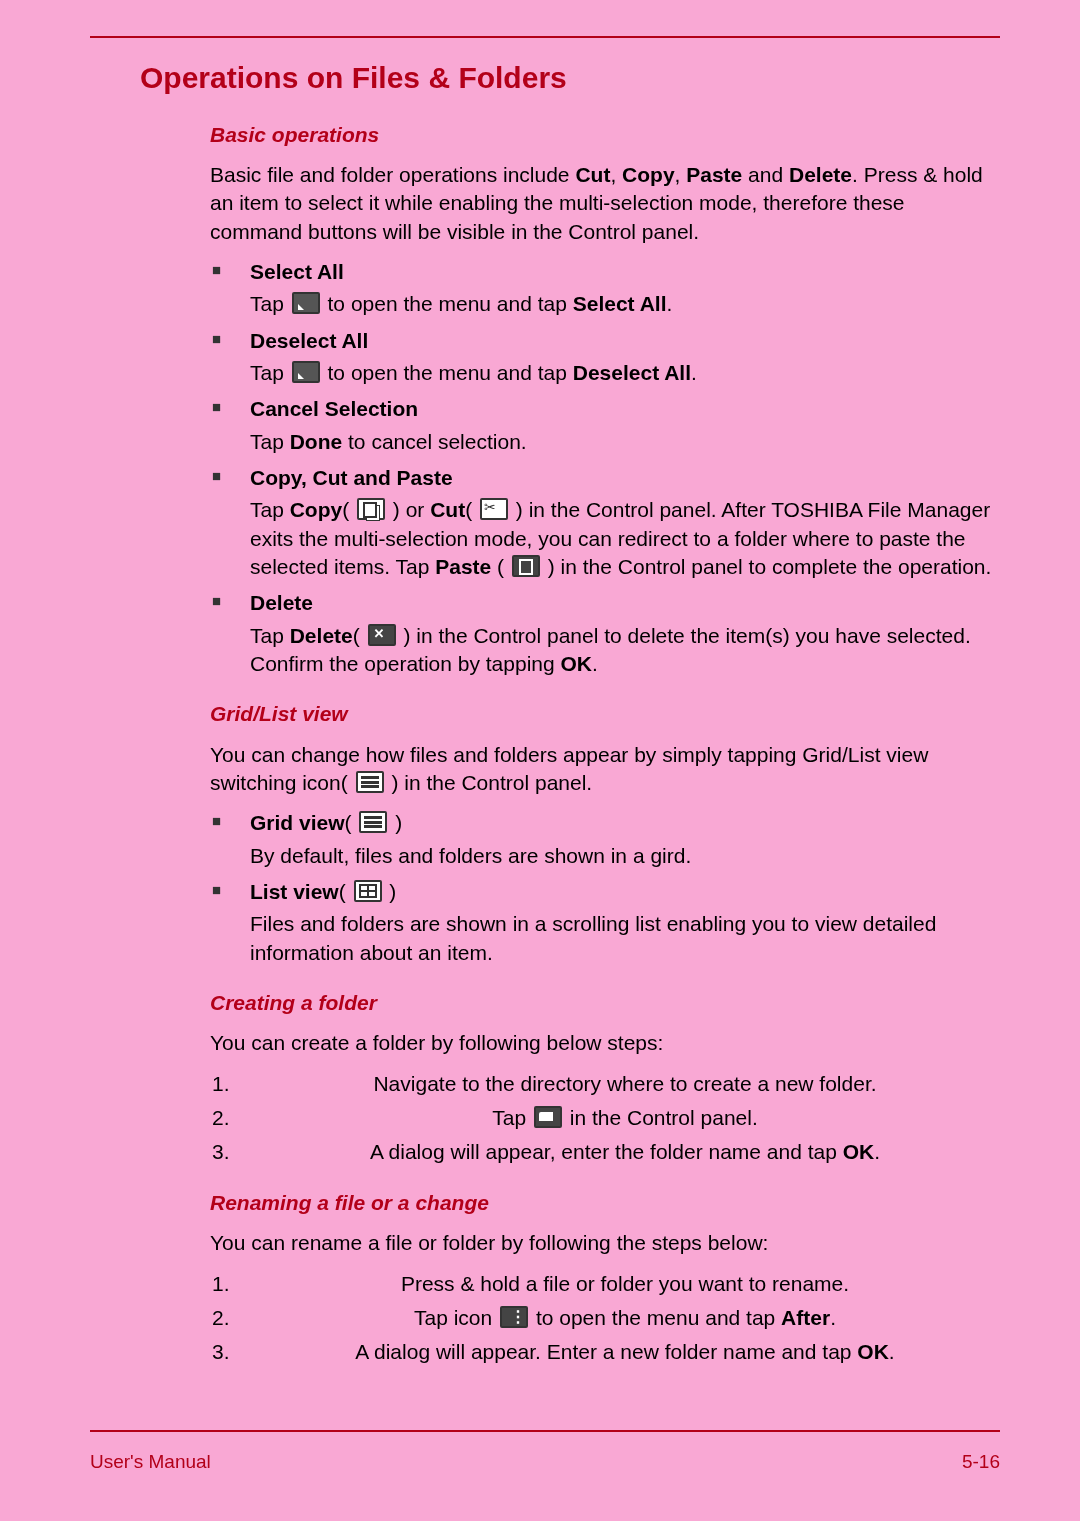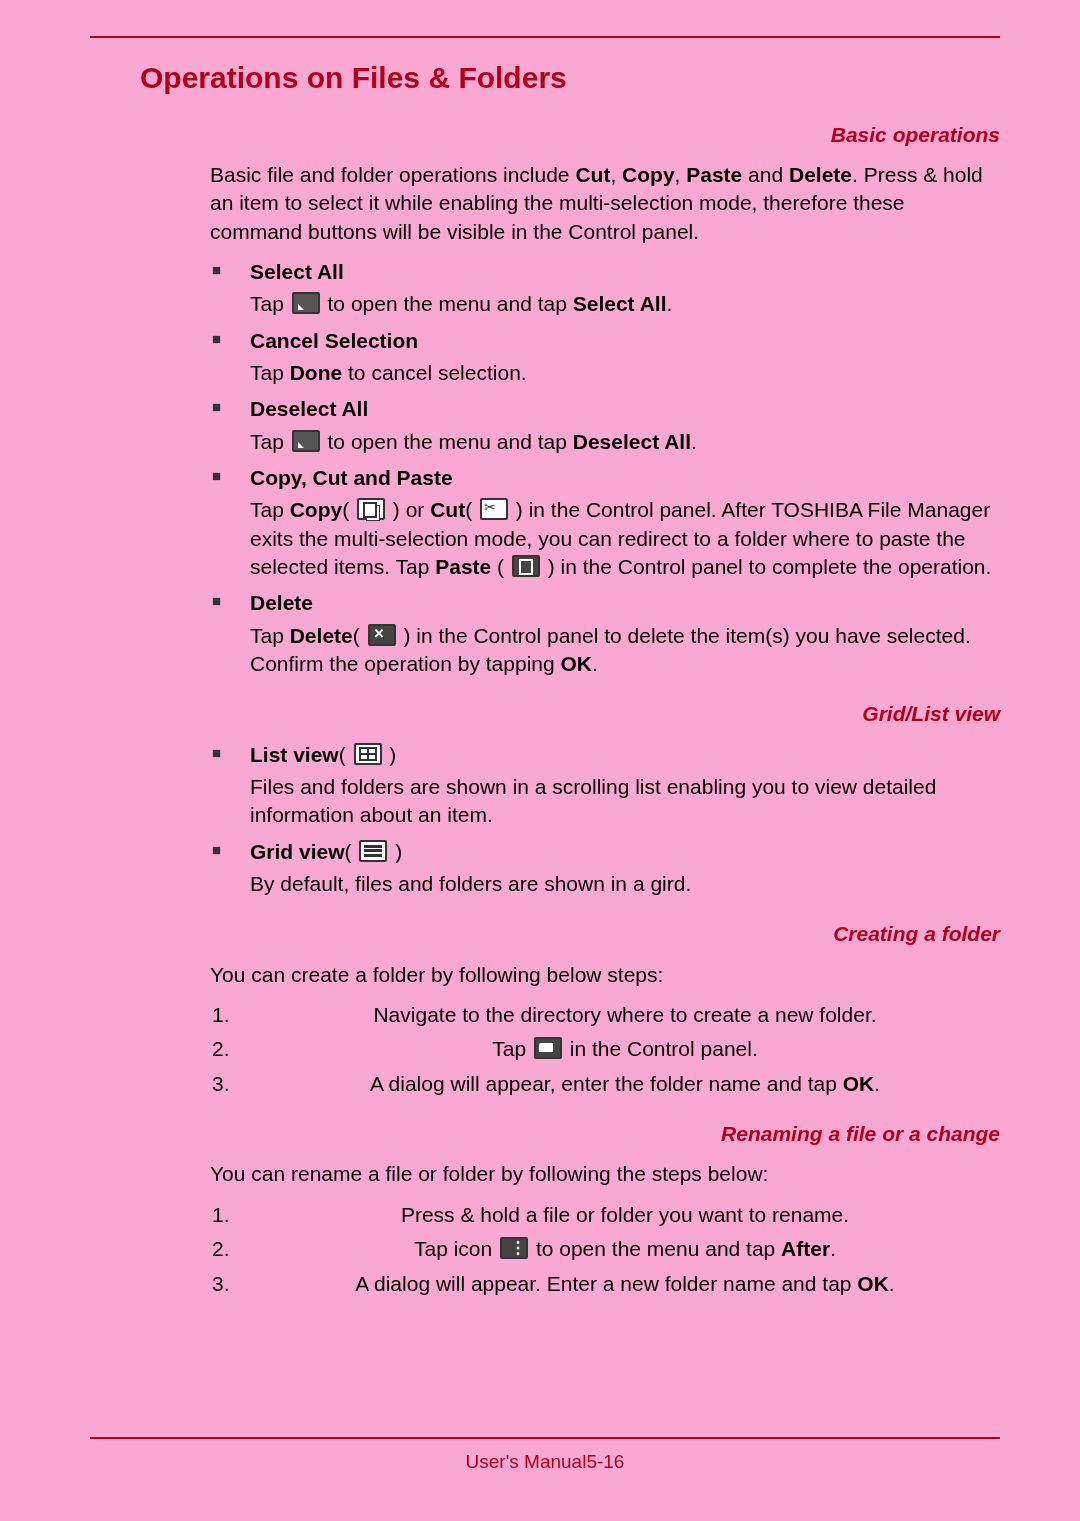--- a/index.html
+++ b/index.html
@@ -31,21 +31,20 @@
     margin:0 0 18px 0;
     font-weight:bold;
   }
   h2{
     color:#b30019;
     font-size:21px;
     font-style:italic;
     font-weight:bold;
     margin:22px 0 12px 0;
     padding-left:70px;
-    text-align:right;
   }
   .para{
     padding-left:70px;
     margin:0 0 12px 0;
   }
   ul.sq{
     list-style:none;
     padding:0 0 0 70px;
     margin:0;
   }
@@ -151,23 +150,23 @@
   .ic.dots::after{
     content:"⋮";
     left:8px;top:-2px;
     font-size:16px;color:#fff;font-weight:bold;
   }
   .footer{
     position:absolute;
     left:90px;right:80px;
     bottom:46px;
     border-top:2px solid #b30019;
-    padding-top:10px;
+    padding-top:17px;
     display:flex;
-    justify-content:center;
+    justify-content:space-between;
     color:#b30019;
     font-size:19px;
   }
   b{font-weight:bold;}
 </style>
 </head>
 <body>
 
 <div class="page">
   <div class="rule-top"></div>
@@ -181,58 +180,61 @@
     </p>
 
     <ul class="sq">
       <li>
         <div class="bt">Select All</div>
         <div class="bd">
           <span>Tap </span><span class="ic pencil"></span><span> to open the menu and tap </span><b>Select All</b><span>.</span>
         </div>
       </li>
       <li>
+        <div class="bt">Deselect All</div>
+        <div class="bd">
+          <span>Tap </span><span class="ic pencil"></span><span> to open the menu and tap </span><b>Deselect All</b><span>.</span>
+        </div>
+      </li>
+      <li>
         <div class="bt">Cancel Selection</div>
         <div class="bd">
           <span>Tap </span><b>Done</b><span> to cancel selection.</span>
         </div>
       </li>
       <li>
-        <div class="bt">Deselect All</div>
-        <div class="bd">
-          <span>Tap </span><span class="ic pencil"></span><span> to open the menu and tap </span><b>Deselect All</b><span>.</span>
-        </div>
-      </li>
-      <li>
         <div class="bt">Copy, Cut and Paste</div>
         <div class="bd">
           <span>Tap </span><b>Copy</b><span>( </span><span class="ic copy"></span><span> ) or </span><b>Cut</b><span>( </span><span class="ic cut"></span><span> ) in the Control panel. After TOSHIBA File Manager exits the multi-selection mode, you can redirect to a folder where to paste the selected items. Tap </span><b>Paste</b><span> ( </span><span class="ic paste"></span><span> ) in the Control panel to complete the operation.</span>
         </div>
       </li>
       <li>
         <div class="bt">Delete</div>
         <div class="bd">
           <span>Tap </span><b>Delete</b><span>( </span><span class="ic delete"></span><span> ) in the Control panel to delete the item(s) you have selected. Confirm the operation by tapping </span><b>OK</b><span>.</span>
         </div>
       </li>
     </ul>
 
     <h2>Grid/List view</h2>
+    <p class="para">
+      <span>You can change how files and folders appear by simply tapping Grid/List view switching icon( </span><span class="ic list"></span><span> ) in the Control panel.</span>
+    </p>
     <ul class="sq">
+      <li>
+        <div>
+          <b>Grid view</b><span>( </span><span class="ic list"></span><span> )</span>
+        </div>
+        <div class="bd">By default, files and folders are shown in a gird.</div>
+      </li>
       <li>
         <div>
           <b>List view</b><span>( </span><span class="ic grid"></span><span> )</span>
         </div>
         <div class="bd">Files and folders are shown in a scrolling list enabling you to view detailed information about an item.</div>
-      </li>
-      <li>
-        <div>
-          <b>Grid view</b><span>( </span><span class="ic list"></span><span> )</span>
-        </div>
-        <div class="bd">By default, files and folders are shown in a gird.</div>
       </li>
     </ul>
 
     <h2>Creating a folder</h2>
     <p class="para">You can create a folder by following below steps:</p>
     <ol class="num">
       <li>Navigate to the directory where to create a new folder.</li>
       <li>
         <span>Tap </span><span class="ic folder"></span><span> in the Control panel.</span>
       </li>

